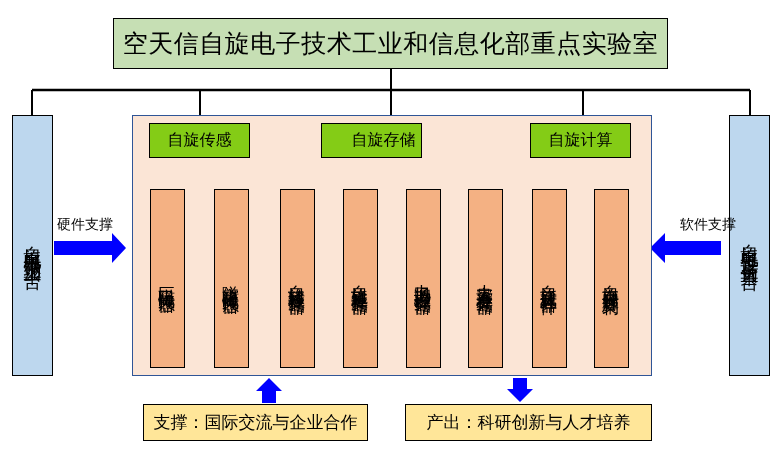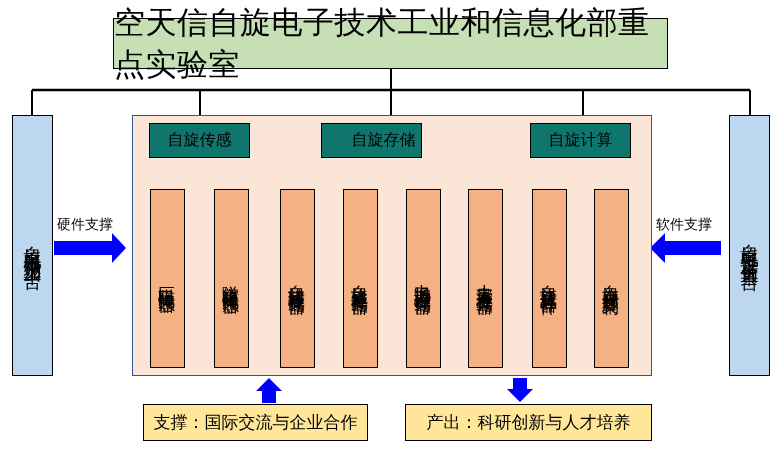--- a/index.html
+++ b/index.html
@@ -1,27 +1,27 @@
 <!DOCTYPE html>
 <html><head>
 <meta charset="utf-8">
 <style>
   html, body { margin:0; padding:0; background:#ffffff; }
   body { width:779px; height:456px; position:relative; overflow:hidden;
          font-family:"DejaVu Sans", "Liberation Sans", sans-serif; color:#000; }
   .abs { position:absolute; box-sizing:border-box; }
   .title-box { left:113px; top:18px; width:555px; height:51px; background:#c6dfb4;
                border:1.5px solid #000; display:flex; align-items:center; justify-content:center;
-               font-size:31px; letter-spacing:0.5px; }
+               font-size:25px; letter-spacing:0.5px; }
   .platform { top:115px; width:41px; height:261px; background:#bdd7ee; border:1.5px solid #000;
               display:flex; align-items:center; justify-content:center; }
   .vtext { writing-mode:vertical-rl; text-orientation:upright; font-size:18px; letter-spacing:3px; }
   .center-panel { left:132px; top:115px; width:520px; height:261px; background:#fbe5d6;
                   border:1.5px solid #2f5597; }
-  .cat { top:123px; height:35px; width:101px; background:#0f766e; border:1.5px solid #000;
+  .cat { top:123px; height:35px; width:101px; background:#84cc16; border:1.5px solid #000;
          display:flex; align-items:center; justify-content:center; font-size:16px; }
   .leaf { top:189px; width:35px; height:179px; background:#f4b183; border:1.5px solid #000;
           display:flex; align-items:center; justify-content:center; }
   .leaf .vtext { font-size:17px; letter-spacing:2px; }
   .side-label { font-size:14px; }
   .bottom-box { top:404px; height:37px; background:#ffe699; border:1.5px solid #000;
                 display:flex; align-items:center; justify-content:center; font-size:17px; }
   svg.lines { position:absolute; left:0; top:0; }
 </style>
 </head>
@@ -62,21 +62,21 @@
 </div>
 
 <div class="abs platform" style="left:12px;">
   <span class="vtext">自旋电子微纳加工平台</span>
 </div>
 <div class="abs side-label" style="left:57px; top:216px;">硬件支撑</div>
 
 <div class="abs platform" style="left:729px;">
   <span class="vtext">自旋电子设计与仿真平台</span>
 </div>
-<div class="abs side-label" style="left:656px; top:216px;">软件支撑</div>
+<div class="abs side-label" style="left:680px; top:216px;">软件支撑</div>
 
 <div class="abs center-panel"></div>
 
 <div class="abs cat" style="left:149px;">
   <span>自旋传感</span>
 </div>
 <div class="abs cat" style="left:321px;padding-left:24px;">
   <span>自旋存储</span>
 </div>
 <div class="abs cat" style="left:530px;justify-content:center;">

